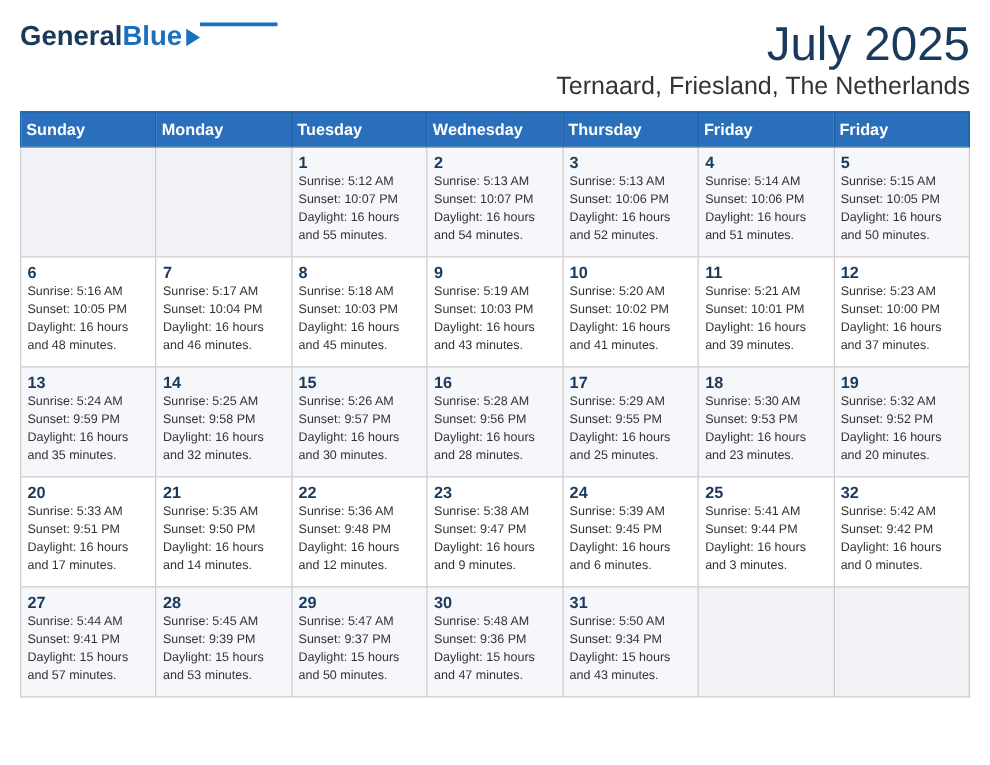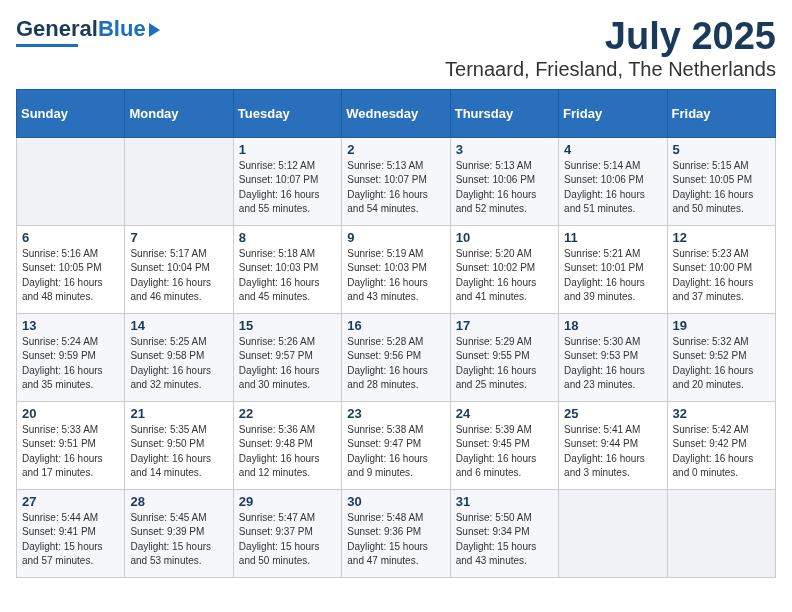--- a/index.html
+++ b/index.html
@@ -11,44 +11,44 @@
       padding: 16px;
     }
     .header {
       display: flex;
       justify-content: space-between;
       align-items: flex-start;
       margin-bottom: 8px;
     }
     .logo {
       display: flex;
-      flex-direction: column;
+      flex-direction: row;
       align-items: flex-start;
     }
     .title-block { text-align: right; }
     .title-block h1 {
       font-size: 38px;
       color: #1a3a5c;
-      font-weight: bold;
+      font-weight: normal;
       line-height: 1.1;
     }
     .title-block h2 {
       font-size: 20px;
       color: #333;
       font-weight: normal;
     }
     .calendar {
       width: 100%;
       border-collapse: collapse;
       font-size: 11px;
     }
     .calendar thead th {
       background: #2a6fbb;
       color: #fff;
-      padding: 16px 4px;
+      padding: 6px 4px;
       text-align: left;
       font-size: 13px;
       font-weight: bold;
       border: 1px solid #1a5fa0;
     }
     .calendar tbody td {
       vertical-align: top;
       border: 1px solid #ccc;
       padding: 4px 5px;
       width: 108px;

